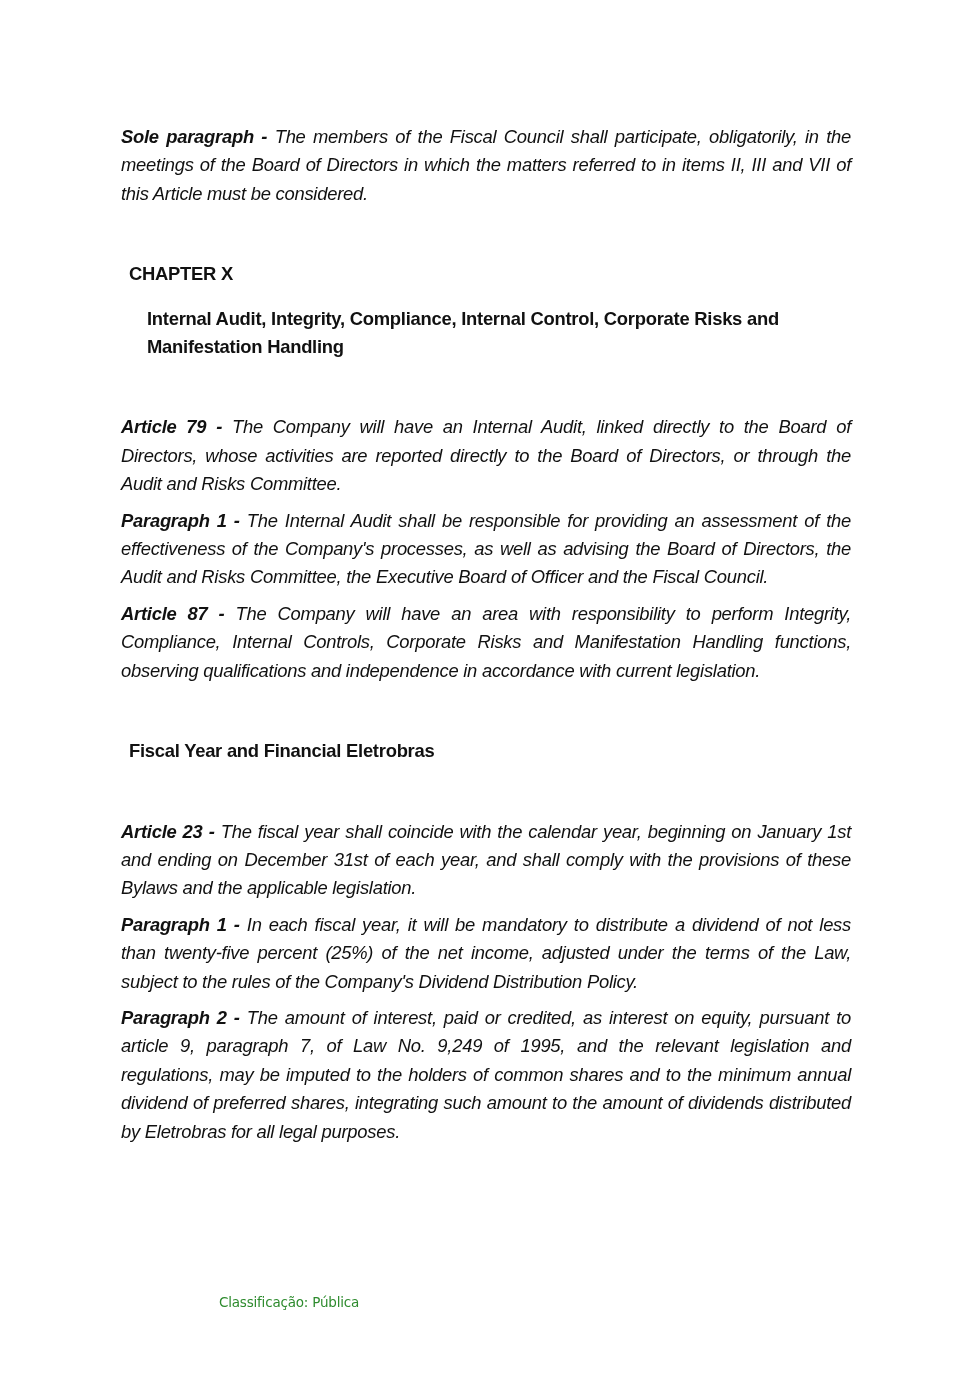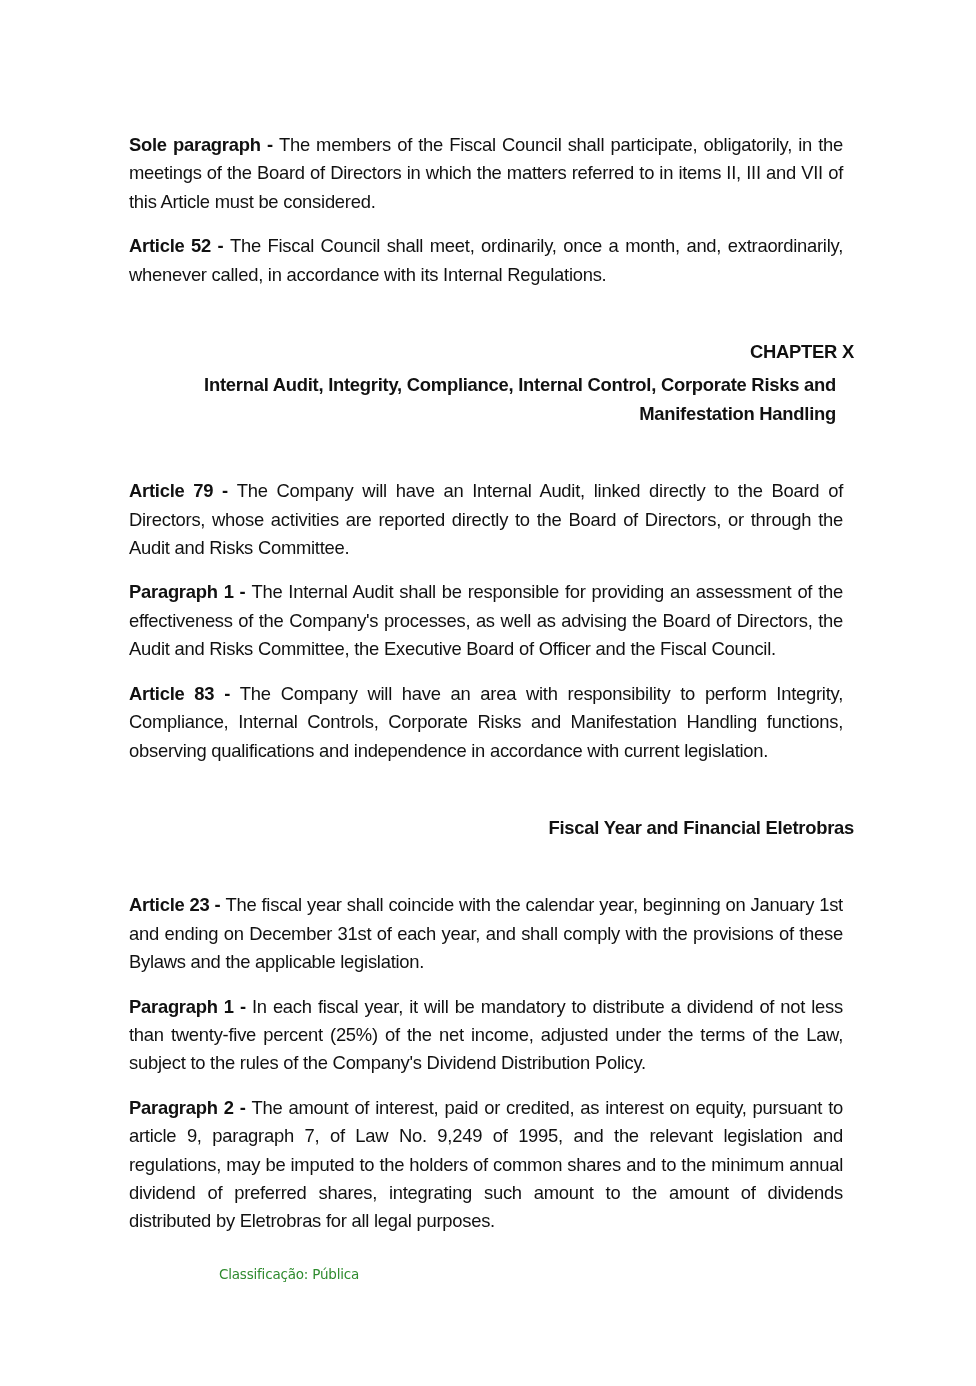--- a/index.html
+++ b/index.html
@@ -18,71 +18,69 @@
     .page {
       position: absolute;
       left: 113px;
       top: 115px;
       width: 746px;
       font-size: 18.4px;
       line-height: 28.4px;
       letter-spacing: -0.25px;
     }
     .para {
-      margin: 16px;
+      margin: 8px;
       text-align: justify;
+      font-style: italic;
     }
     .para .lead {
       font-weight: bold;
     }
     .chapter {
-      text-align: right;
+      text-align: left;
       font-weight: bold;
-      margin: 5px;
+      margin: 16px;
     }
     .gap {
       height: 28px;
     }
     .footer {
       position: absolute;
       left: 219px;
-      top: 1266px;
+      top: 1294px;
       font-family: "DejaVu Sans", sans-serif;
       font-size: 13.5px;
       color: #2e8b2e;
       letter-spacing: -0.2px;
     }
   </style>
 </head>
 <body>
 
 <div class="page">
 
   <p class="para">
     <span class="lead">Sole paragraph - </span><span>The members of the Fiscal Council shall participate, obligatorily, in the meetings of the Board of Directors in which the matters referred to in items II, III and VII of this Article must be considered.</span>
-  </p>
-  <p class="para">
-    <span class="lead">Article 52 - </span><span>The Fiscal Council shall meet, ordinarily, once a month, and, extraordinarily, whenever called, in accordance with its Internal Regulations.</span>
   </p>
 
   <div class="gap"></div>
 
   <p class="chapter">CHAPTER X</p>
   <p class="chapter" style="padding: 0 18px;">Internal Audit, Integrity, Compliance, Internal Control, Corporate Risks and Manifestation Handling</p>
 
   <div class="gap"></div>
 
   <p class="para">
     <span class="lead">Article 79 - </span><span>The Company will have an Internal Audit, linked directly to the Board of Directors, whose activities are reported directly to the Board of Directors, or through the Audit and Risks Committee.</span>
   </p>
   <p class="para">
     <span class="lead">Paragraph 1 - </span><span>The Internal Audit shall be responsible for providing an assessment of the effectiveness of the Company's processes, as well as advising the Board of Directors, the Audit and Risks Committee, the Executive Board of Officer and the Fiscal Council.</span>
   </p>
   <p class="para">
-    <span class="lead">Article 83 - </span><span>The Company will have an area with responsibility to perform Integrity, Compliance, Internal Controls, Corporate Risks and Manifestation Handling functions, observing qualifications and independence in accordance with current legislation.</span>
+    <span class="lead">Article 87 - </span><span>The Company will have an area with responsibility to perform Integrity, Compliance, Internal Controls, Corporate Risks and Manifestation Handling functions, observing qualifications and independence in accordance with current legislation.</span>
   </p>
 
   <div class="gap"></div>
 
   <p class="chapter">Fiscal Year and Financial Eletrobras</p>
 
   <div class="gap"></div>
 
   <p class="para">
     <span class="lead">Article 23 - </span><span>The fiscal year shall coincide with the calendar year, beginning on January 1st and ending on December 31st of each year, and shall comply with the provisions of these Bylaws and the applicable legislation.</span>

